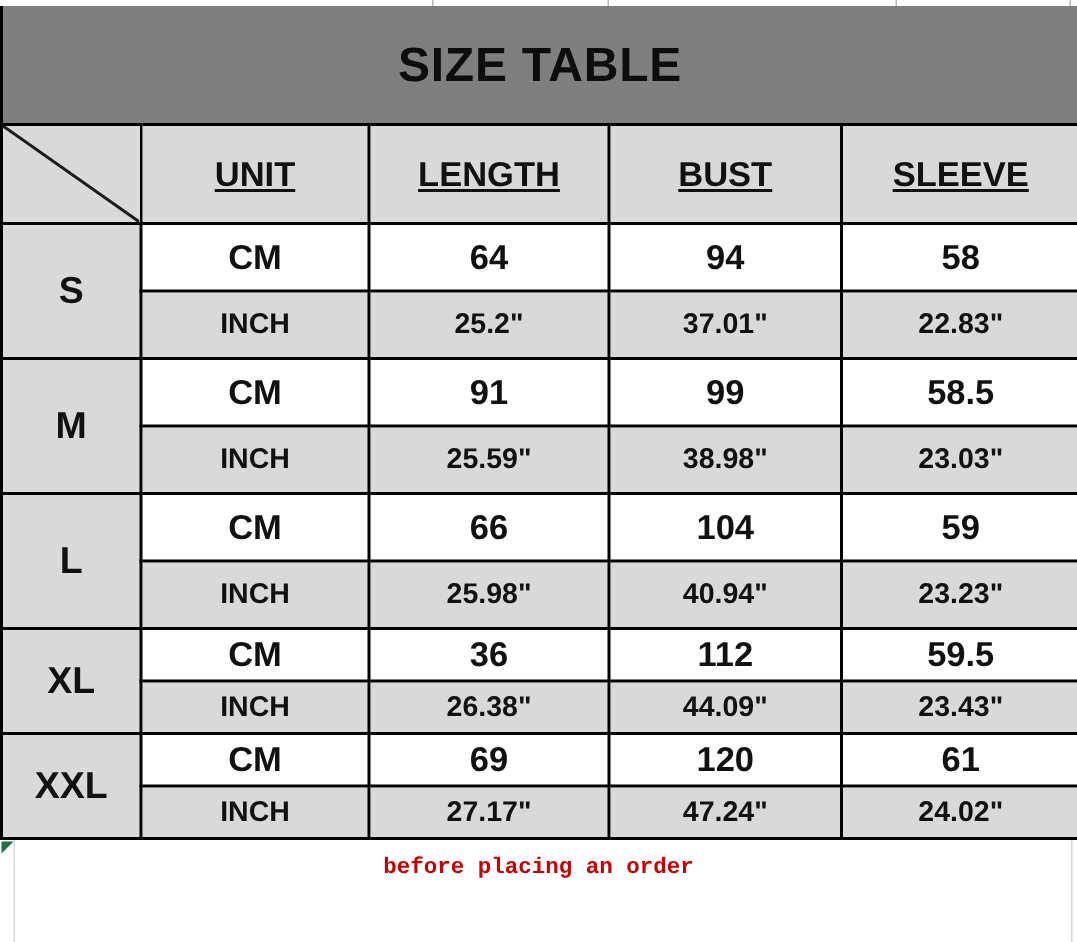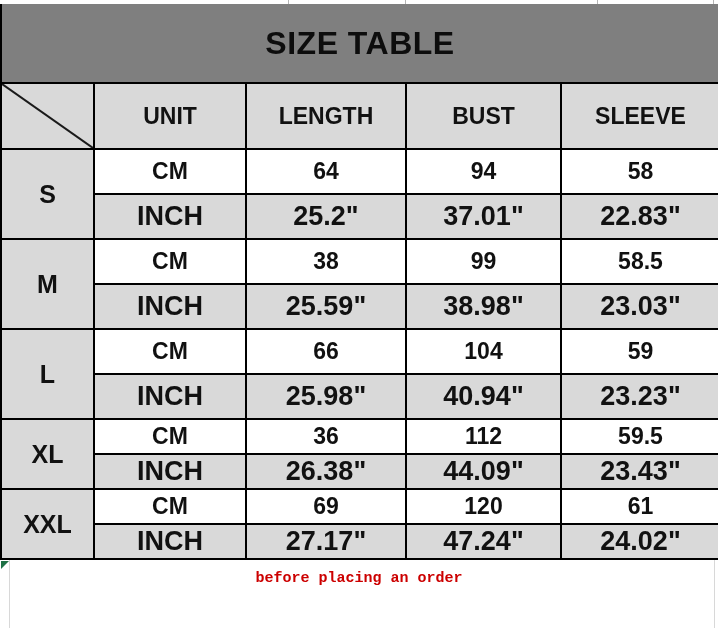--- a/index.html
+++ b/index.html
@@ -42,28 +42,28 @@
     text-align: center;
     vertical-align: middle;
     font-weight: bold;
     color: #111;
     overflow: hidden;
     white-space: nowrap;
   }
   .size-table th:last-child, .size-table td:last-child { border-right: none; }
 
   .header-row { height: 66px; }
-  .header-row th { background: var(--cell-gray, #d9d9d9); font-size: 23px; }
+  .header-row th { background: var(--cell-gray, #d9d9d9); font-size: 23px; text-decoration: underline; }
   .diagonal-cell { background: #ffffff; position: relative; }
   .diagonal-cell svg { position: absolute; inset: 0; width: 100%; height: 100%; display: block; }
 
   .row-tall { height: 45px; }
   .row-short { height: 35px; }
   .row-cm td { background: #ffffff; font-size: 23px; }
-  .row-inch td { background: var(--cell-gray, #d9d9d9); font-size: 27px; }
+  .row-inch td { background: var(--cell-gray, #d9d9d9); font-size: 19px; }
   .size-label {
     background: var(--cell-gray, #d9d9d9) !important;
     font-size: 25px;
   }
 
   .note {
     position: relative;
     height: 70px;
     background: #ffffff;
     text-align: center;
@@ -132,21 +132,21 @@
         </tr>
         <tr class="row-inch row-tall">
           <td>INCH</td>
           <td>25.2"</td>
           <td>37.01"</td>
           <td>22.83"</td>
         </tr>
         <tr class="row-cm row-tall">
           <th class="size-label" rowspan="2">M</th>
           <td>CM</td>
-          <td>38</td>
+          <td>91</td>
           <td>99</td>
           <td>58.5</td>
         </tr>
         <tr class="row-inch row-tall">
           <td>INCH</td>
           <td>25.59"</td>
           <td>38.98"</td>
           <td>23.03"</td>
         </tr>
         <tr class="row-cm row-tall">

